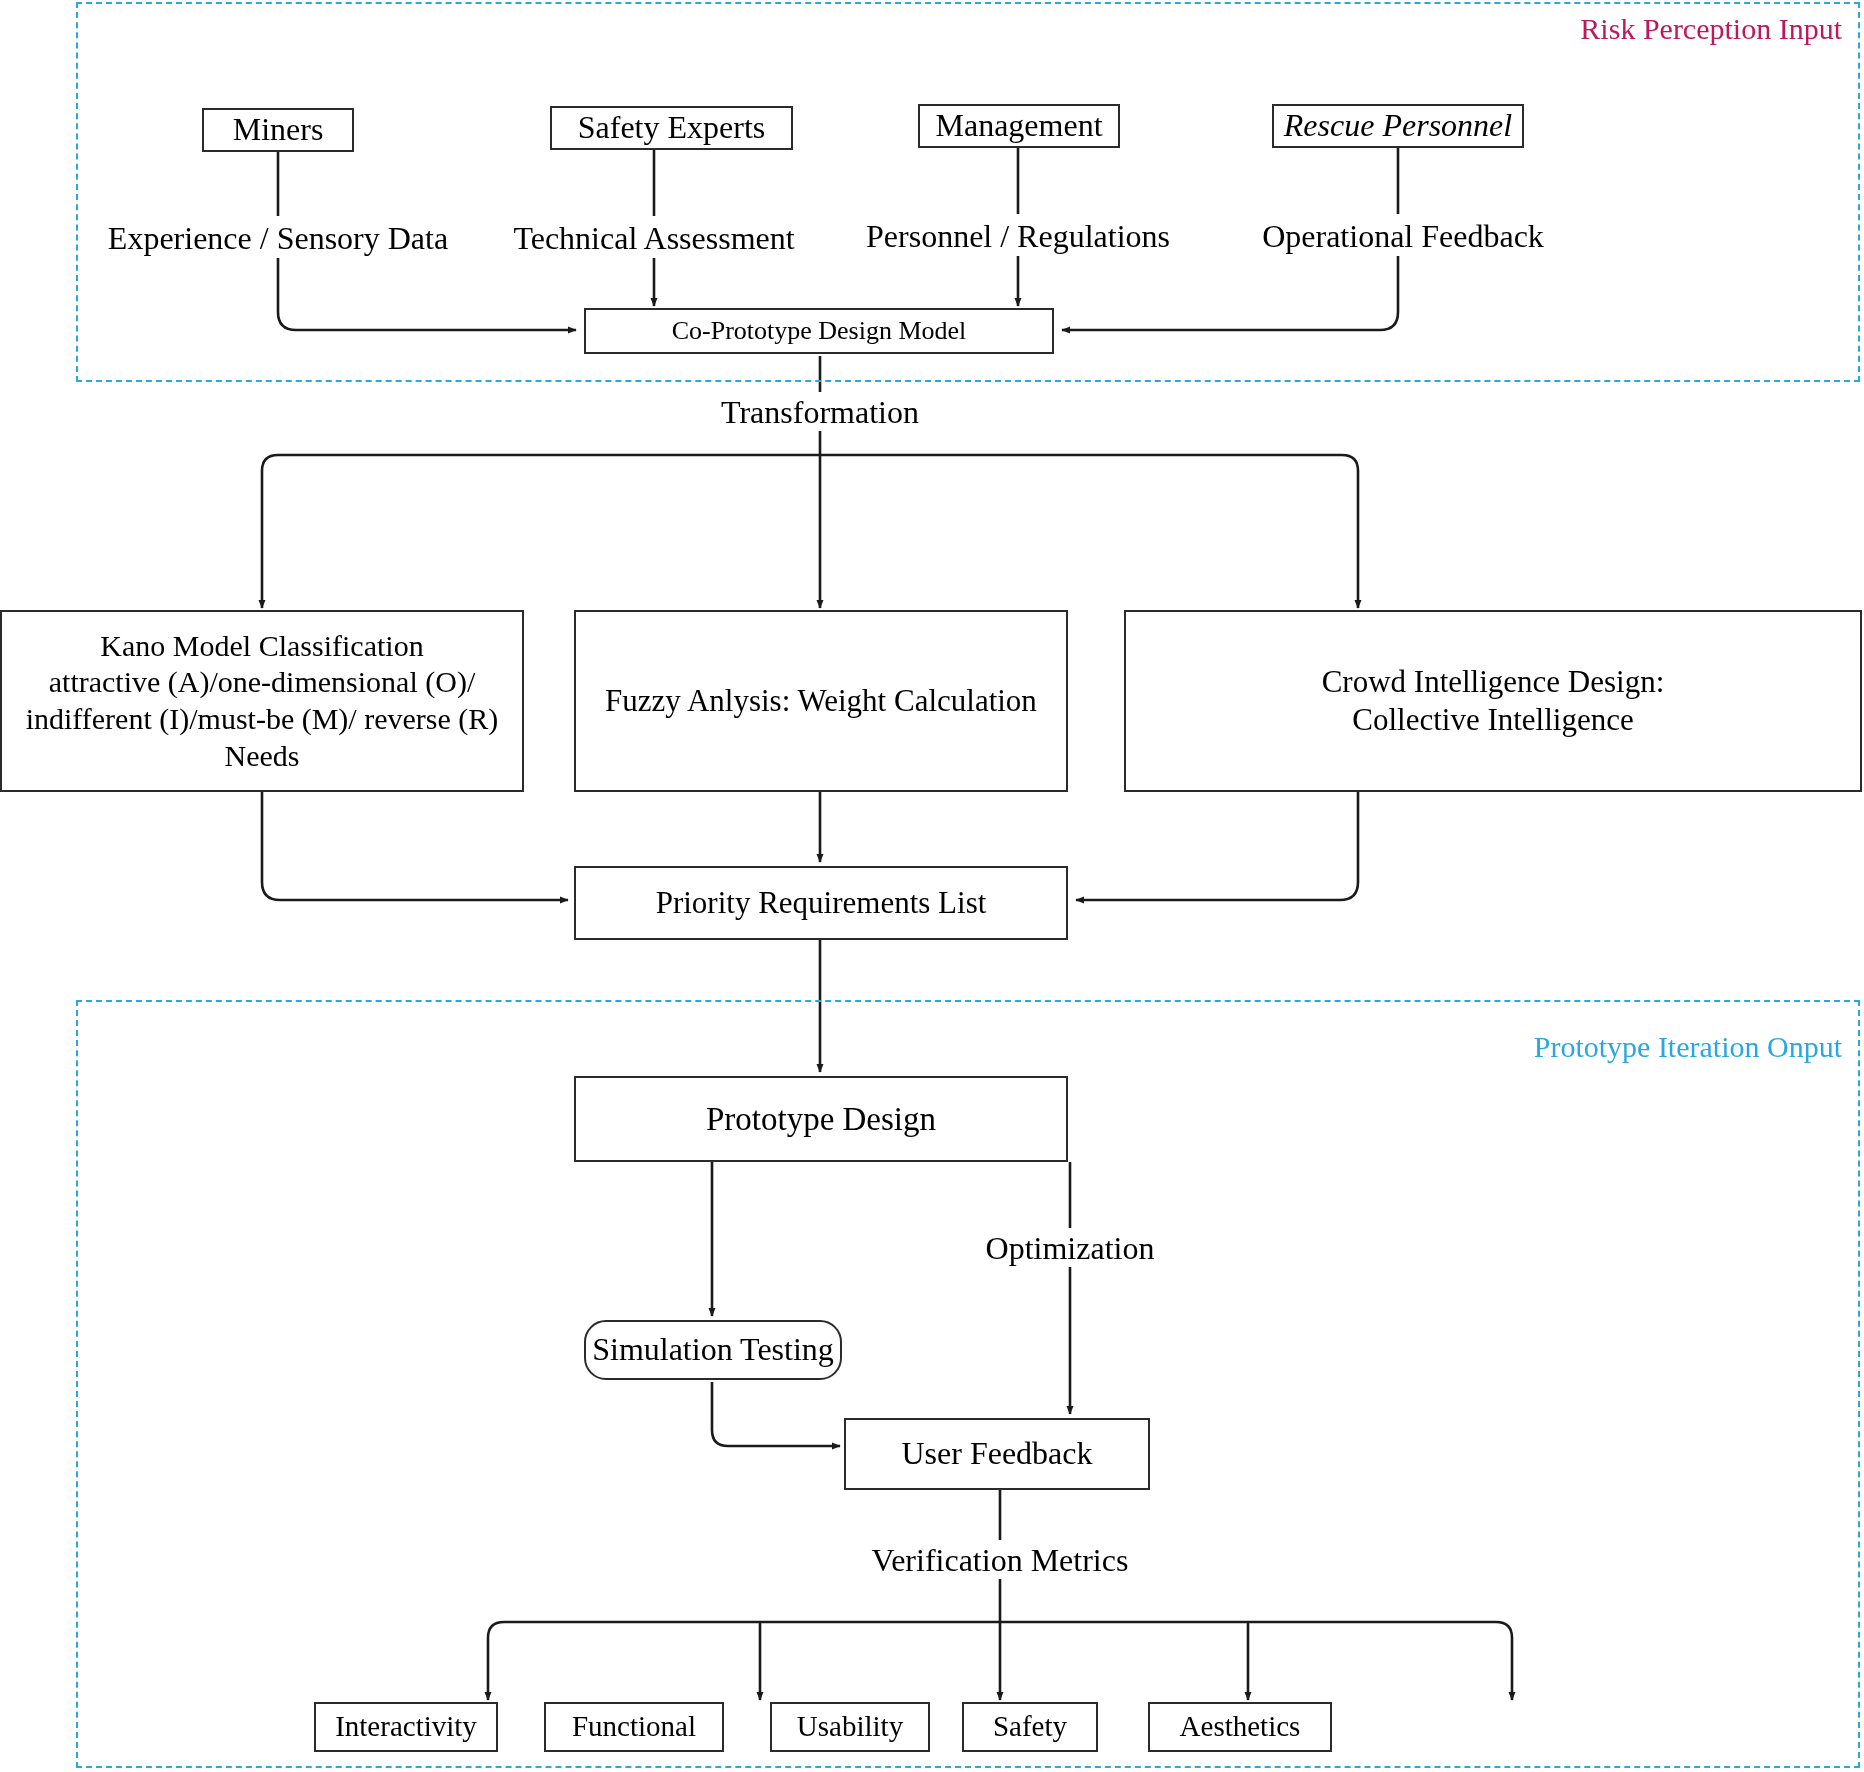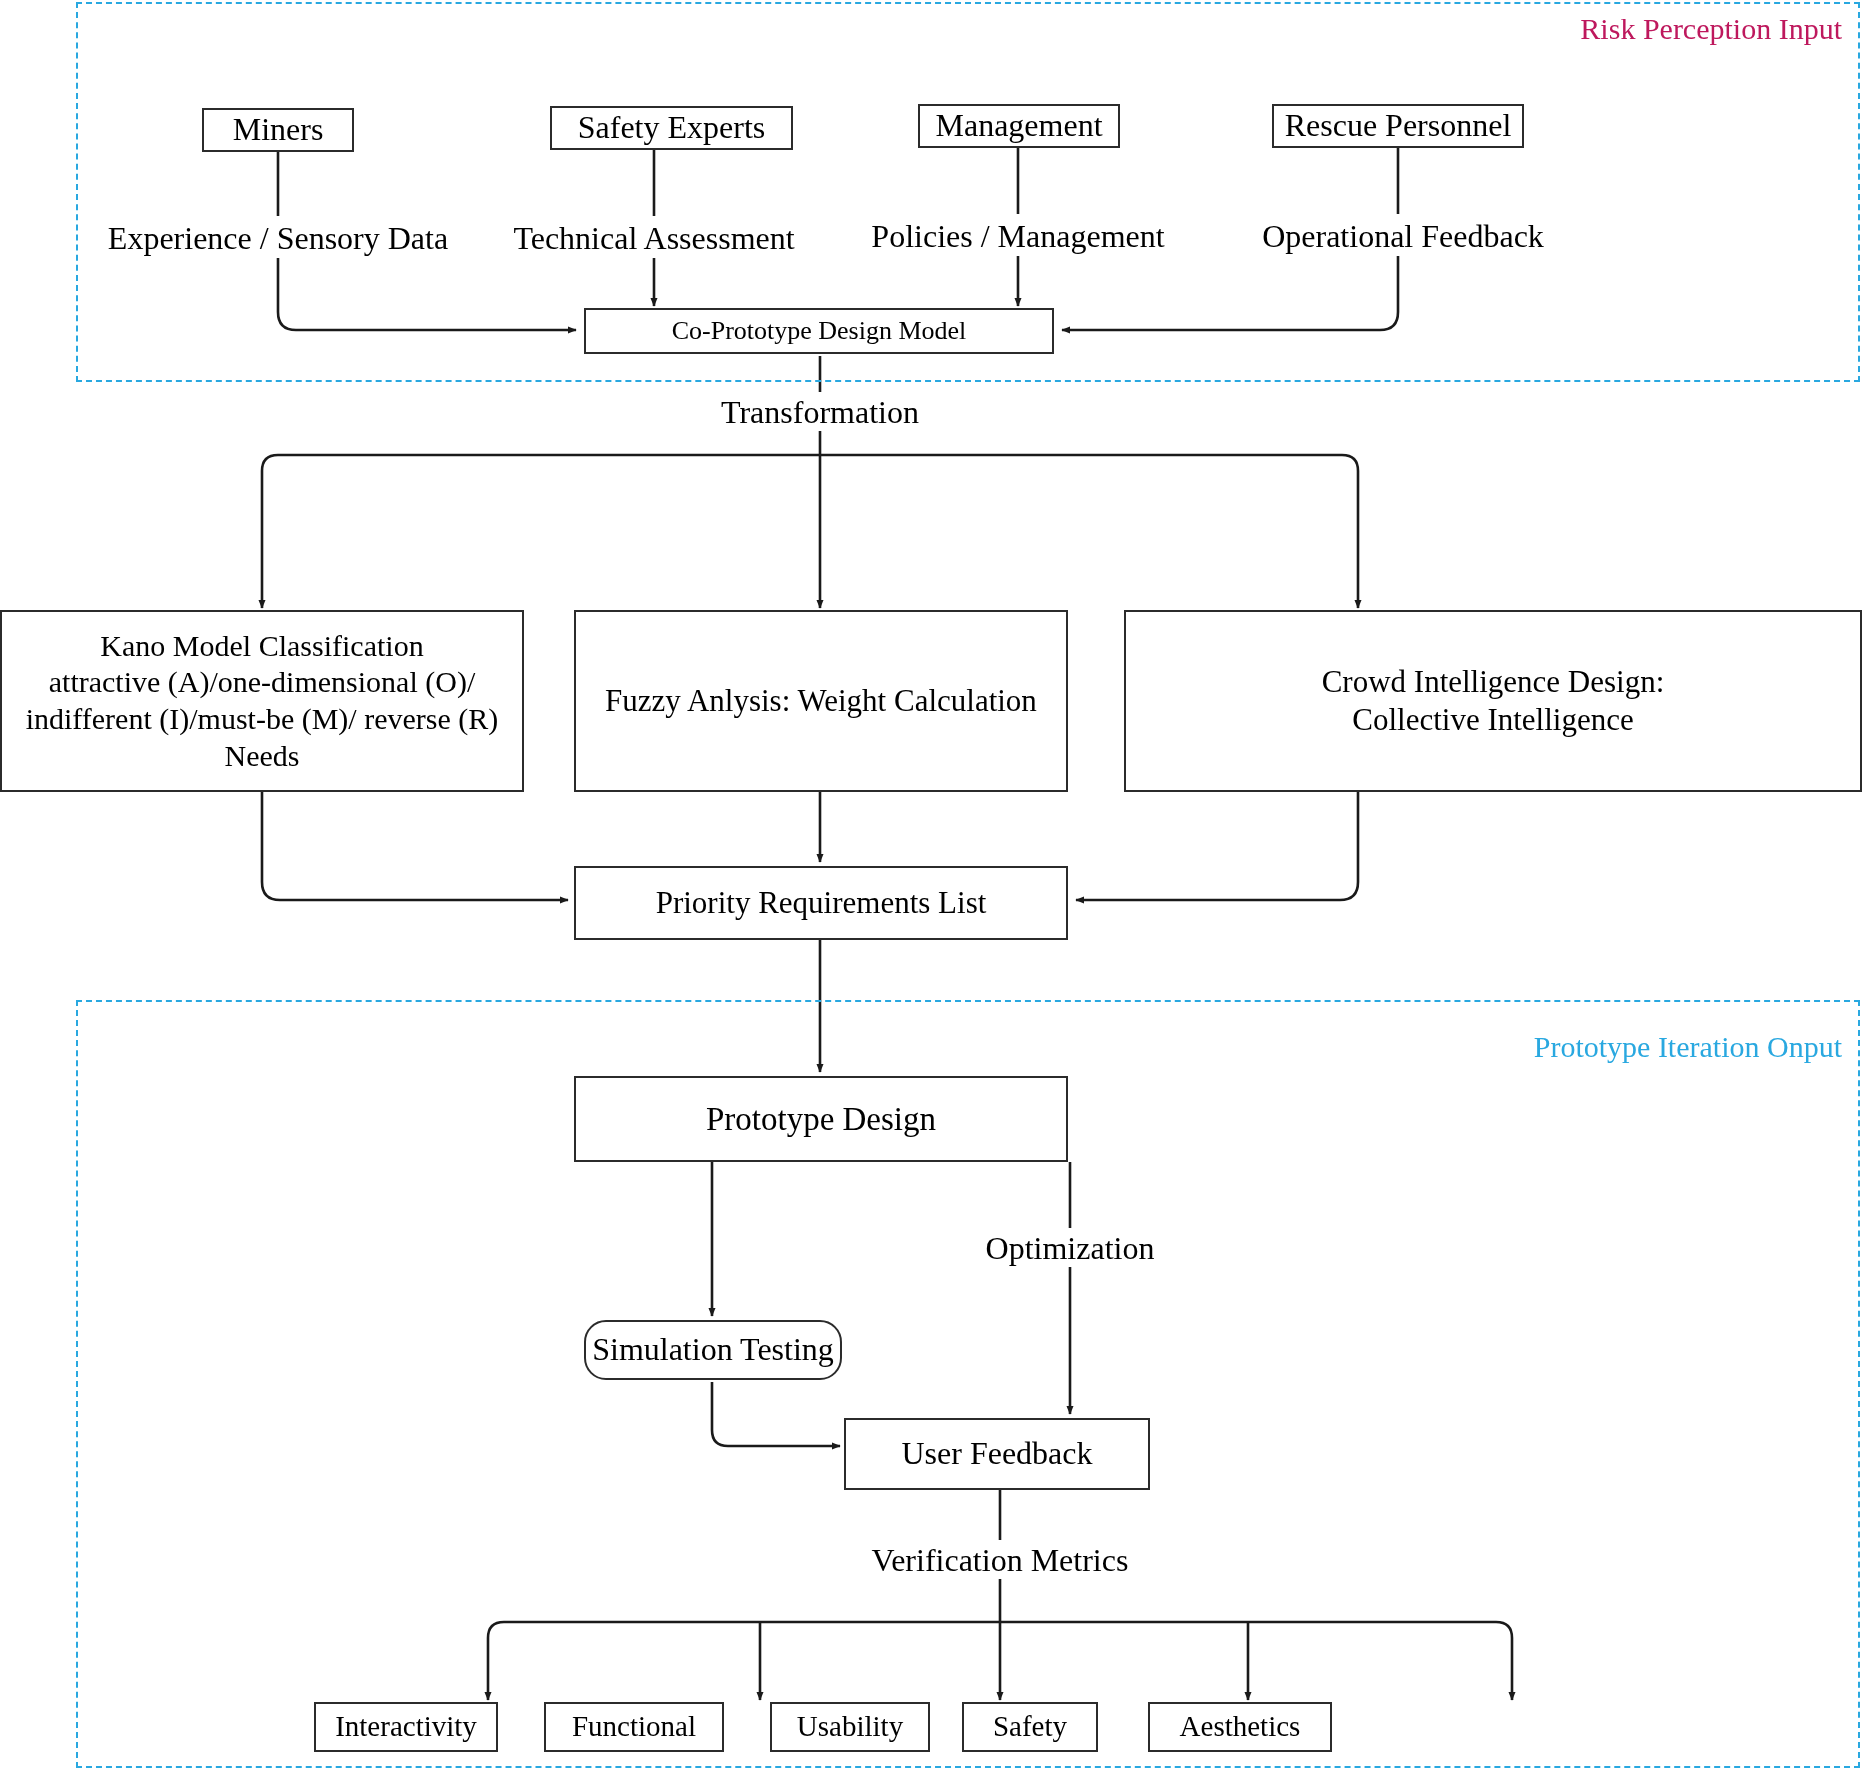--- a/index.html
+++ b/index.html
@@ -135,27 +135,27 @@
 
   <div class="box" style="left:202px; top:108px; width:152px; height:44px; font-size:32px;">
     <span>Miners</span>
   </div>
   <div class="box" style="left:550px; top:106px; width:243px; height:44px; font-size:32px;">
     <span>Safety Experts</span>
   </div>
   <div class="box" style="left:918px; top:104px; width:202px; height:44px; font-size:32px;">
     <span>Management</span>
   </div>
-  <div class="box" style="left:1272px; top:104px; width:252px; height:44px; font-size:32px;">
+  <div class="box" style="left:1272px; top:104px; width:252px; height:44px; font-size:32px;font-style:italic;">
     <span>Rescue Personnel</span>
   </div>
 
   <span class="lbl" style="left:100px; top:220px; width:356px; font-size:32px;">Experience / Sensory Data</span>
   <span class="lbl" style="left:480px; top:220px; width:348px; font-size:32px;">Technical  Assessment</span>
-  <span class="lbl" style="left:858px; top:218px; width:320px; font-size:32px;">Policies / Management</span>
+  <span class="lbl" style="left:858px; top:218px; width:320px; font-size:32px;">Personnel / Regulations</span>
   <span class="lbl" style="left:1248px; top:218px; width:310px; font-size:32px;">Operational Feedback</span>
 
   <div class="box" style="left:584px; top:308px; width:470px; height:46px; font-size:26px;">
     <span>Co-Prototype Design Model</span>
   </div>
 
   <span class="lbl" style="left:660px; top:394px; width:320px; font-size:32px; background:#ffffff;">Transformation</span>
 
   <div class="box" style="left:0px; top:610px; width:524px; height:182px; font-size:30px; flex-direction:column;">
     <span>Kano Model Classification</span>

